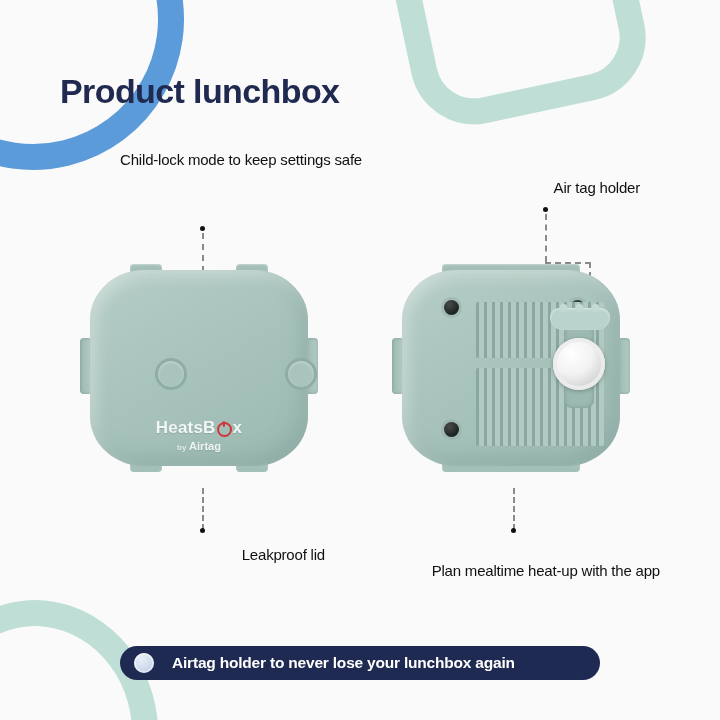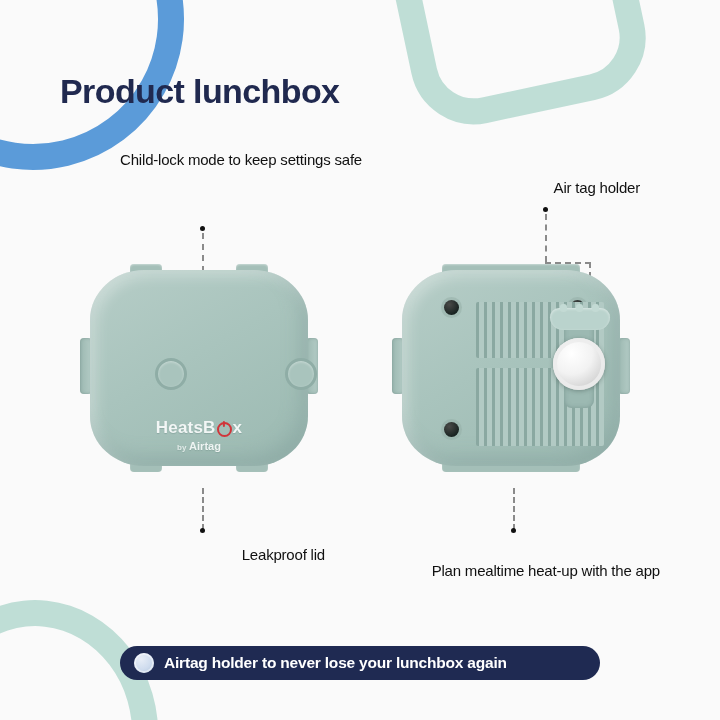--- a/index.html
+++ b/index.html
@@ -198,20 +198,21 @@
     gap:10px;
   }
   #banner-icon{
     width:20px;height:20px;border-radius:50%;flex:0 0 auto;
     background:radial-gradient(circle at 35% 30%,#e8eef7 0%,#cfdcee 55%,#aabfd9 100%);
     box-shadow:inset 0 0 0 2px rgba(255,255,255,.5);
   }
   #banner-text{
     color:#ffffff;font-size:15.5px;font-weight:700;letter-spacing:-0.2px;
     white-space:nowrap;
+    margin-left:8px;
   }
 </style>
 </head>
 <body>
 
 <div id="stage">
 
   <div class="deco" id="arc-blue"></div>
   <div class="deco" id="arc-mint-top"></div>
   <div class="deco" id="arc-mint-bottom"></div>

